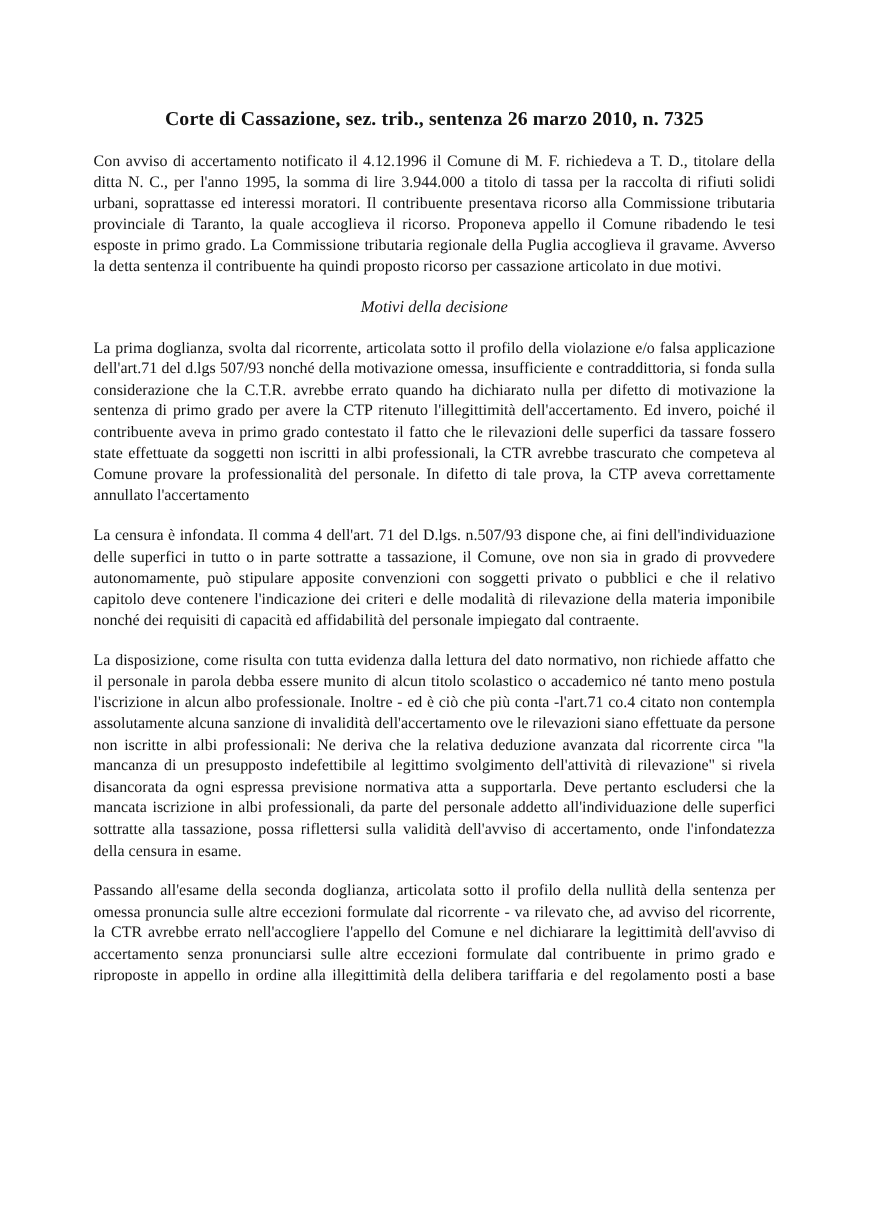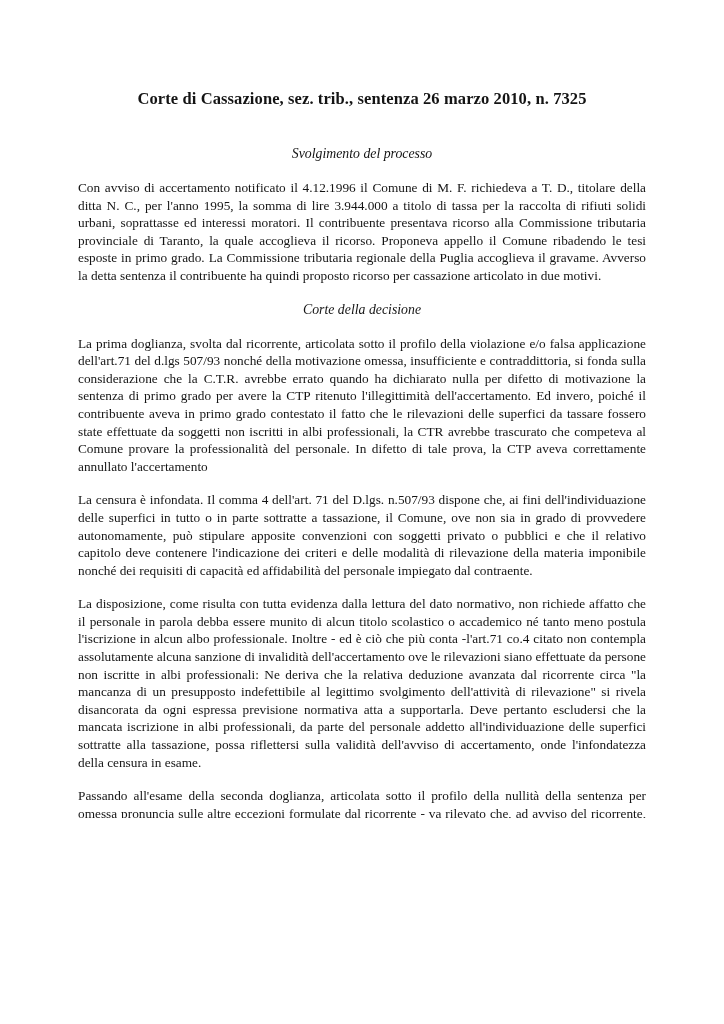--- a/index.html
+++ b/index.html
@@ -49,27 +49,26 @@
     margin: 11px 0 13px 0;
   }
 </style>
 </head>
 <body>
 
 <div class="page">
 
   <h1 class="doc-title">Corte di Cassazione, sez. trib., sentenza 26 marzo 2010, n. 7325</h1>
 
-  <h2 class="section-heading">Svolgimento del processo</h2>
 
   <div class="doc-body">
 
     <p>Con avviso di accertamento notificato il 4.12.1996 il Comune di M. F. richiedeva a T. D., titolare della ditta N. C., per l'anno 1995, la somma di lire 3.944.000 a titolo di tassa per la raccolta di rifiuti solidi urbani, soprattasse ed interessi moratori. Il contribuente presentava ricorso alla Commissione tributaria provinciale di Taranto, la quale accoglieva il ricorso. Proponeva appello il Comune ribadendo le tesi esposte in primo grado. La Commissione tributaria regionale della Puglia accoglieva il gravame. Avverso la detta sentenza il contribuente ha quindi proposto ricorso per cassazione articolato in due motivi.</p>
 
-    <h2 class="section-heading inflow">Corte della decisione</h2>
+    <h2 class="section-heading inflow">Motivi della decisione</h2>
 
     <p>La prima doglianza, svolta dal ricorrente, articolata sotto il profilo della violazione e/o falsa applicazione dell'art.71 del d.lgs 507/93 nonché della motivazione omessa, insufficiente e contraddittoria, si fonda sulla considerazione che la C.T.R. avrebbe errato quando ha dichiarato nulla per difetto di motivazione la sentenza di primo grado per avere la CTP ritenuto l'illegittimità dell'accertamento. Ed invero, poiché il contribuente aveva in primo grado contestato il fatto che le rilevazioni delle superfici da tassare fossero state effettuate da soggetti non iscritti in albi professionali, la CTR avrebbe trascurato che competeva al Comune provare la professionalità del personale. In difetto di tale prova, la CTP aveva correttamente annullato l'accertamento</p>
 
     <p>La censura è infondata. Il comma 4 dell'art. 71 del D.lgs. n.507/93 dispone che, ai fini dell'individuazione delle superfici in tutto o in parte sottratte a tassazione, il Comune, ove non sia in grado di provvedere autonomamente, può stipulare apposite convenzioni con soggetti privato o pubblici e che il relativo capitolo deve contenere l'indicazione dei criteri e delle modalità di rilevazione della materia imponibile nonché dei requisiti di capacità ed affidabilità del personale impiegato dal contraente.</p>
 
     <p>La disposizione, come risulta con tutta evidenza dalla lettura del dato normativo, non richiede affatto che il personale in parola debba essere munito di alcun titolo scolastico o accademico né tanto meno postula l'iscrizione in alcun albo professionale. Inoltre - ed è ciò che più conta -l'art.71 co.4 citato non contempla assolutamente alcuna sanzione di invalidità dell'accertamento ove le rilevazioni siano effettuate da persone non iscritte in albi professionali: Ne deriva che la relativa deduzione avanzata dal ricorrente circa "la mancanza di un presupposto indefettibile al legittimo svolgimento dell'attività di rilevazione" si rivela disancorata da ogni espressa previsione normativa atta a supportarla. Deve pertanto escludersi che la mancata iscrizione in albi professionali, da parte del personale addetto all'individuazione delle superfici sottratte alla tassazione, possa riflettersi sulla validità dell'avviso di accertamento, onde l'infondatezza della censura in esame.</p>
 
     <p>Passando all'esame della seconda doglianza, articolata sotto il profilo della nullità della sentenza per omessa pronuncia sulle altre eccezioni formulate dal ricorrente - va rilevato che, ad avviso del ricorrente, la CTR avrebbe errato nell'accogliere l'appello del Comune e nel dichiarare la legittimità dell'avviso di accertamento senza pronunciarsi sulle altre eccezioni formulate dal contribuente in primo grado e riproposte in appello in ordine alla illegittimità della delibera tariffaria e del regolamento posti a base dell'accertamento. Ed invero, le tariffe non risultavano agganciate alla quantità media presunta dei rifiuti prodotti ma solo commisurate alla redditività economica dei locali; la delibera in contrasto con l'art.14 del regolamento non indicava inoltre l'ammontare dei costi presunti per i servizi di smaltimento. Infine il Comune aveva irrogato pene pecuniarie non prescritte con modalità non corrette.</p>
 
 

